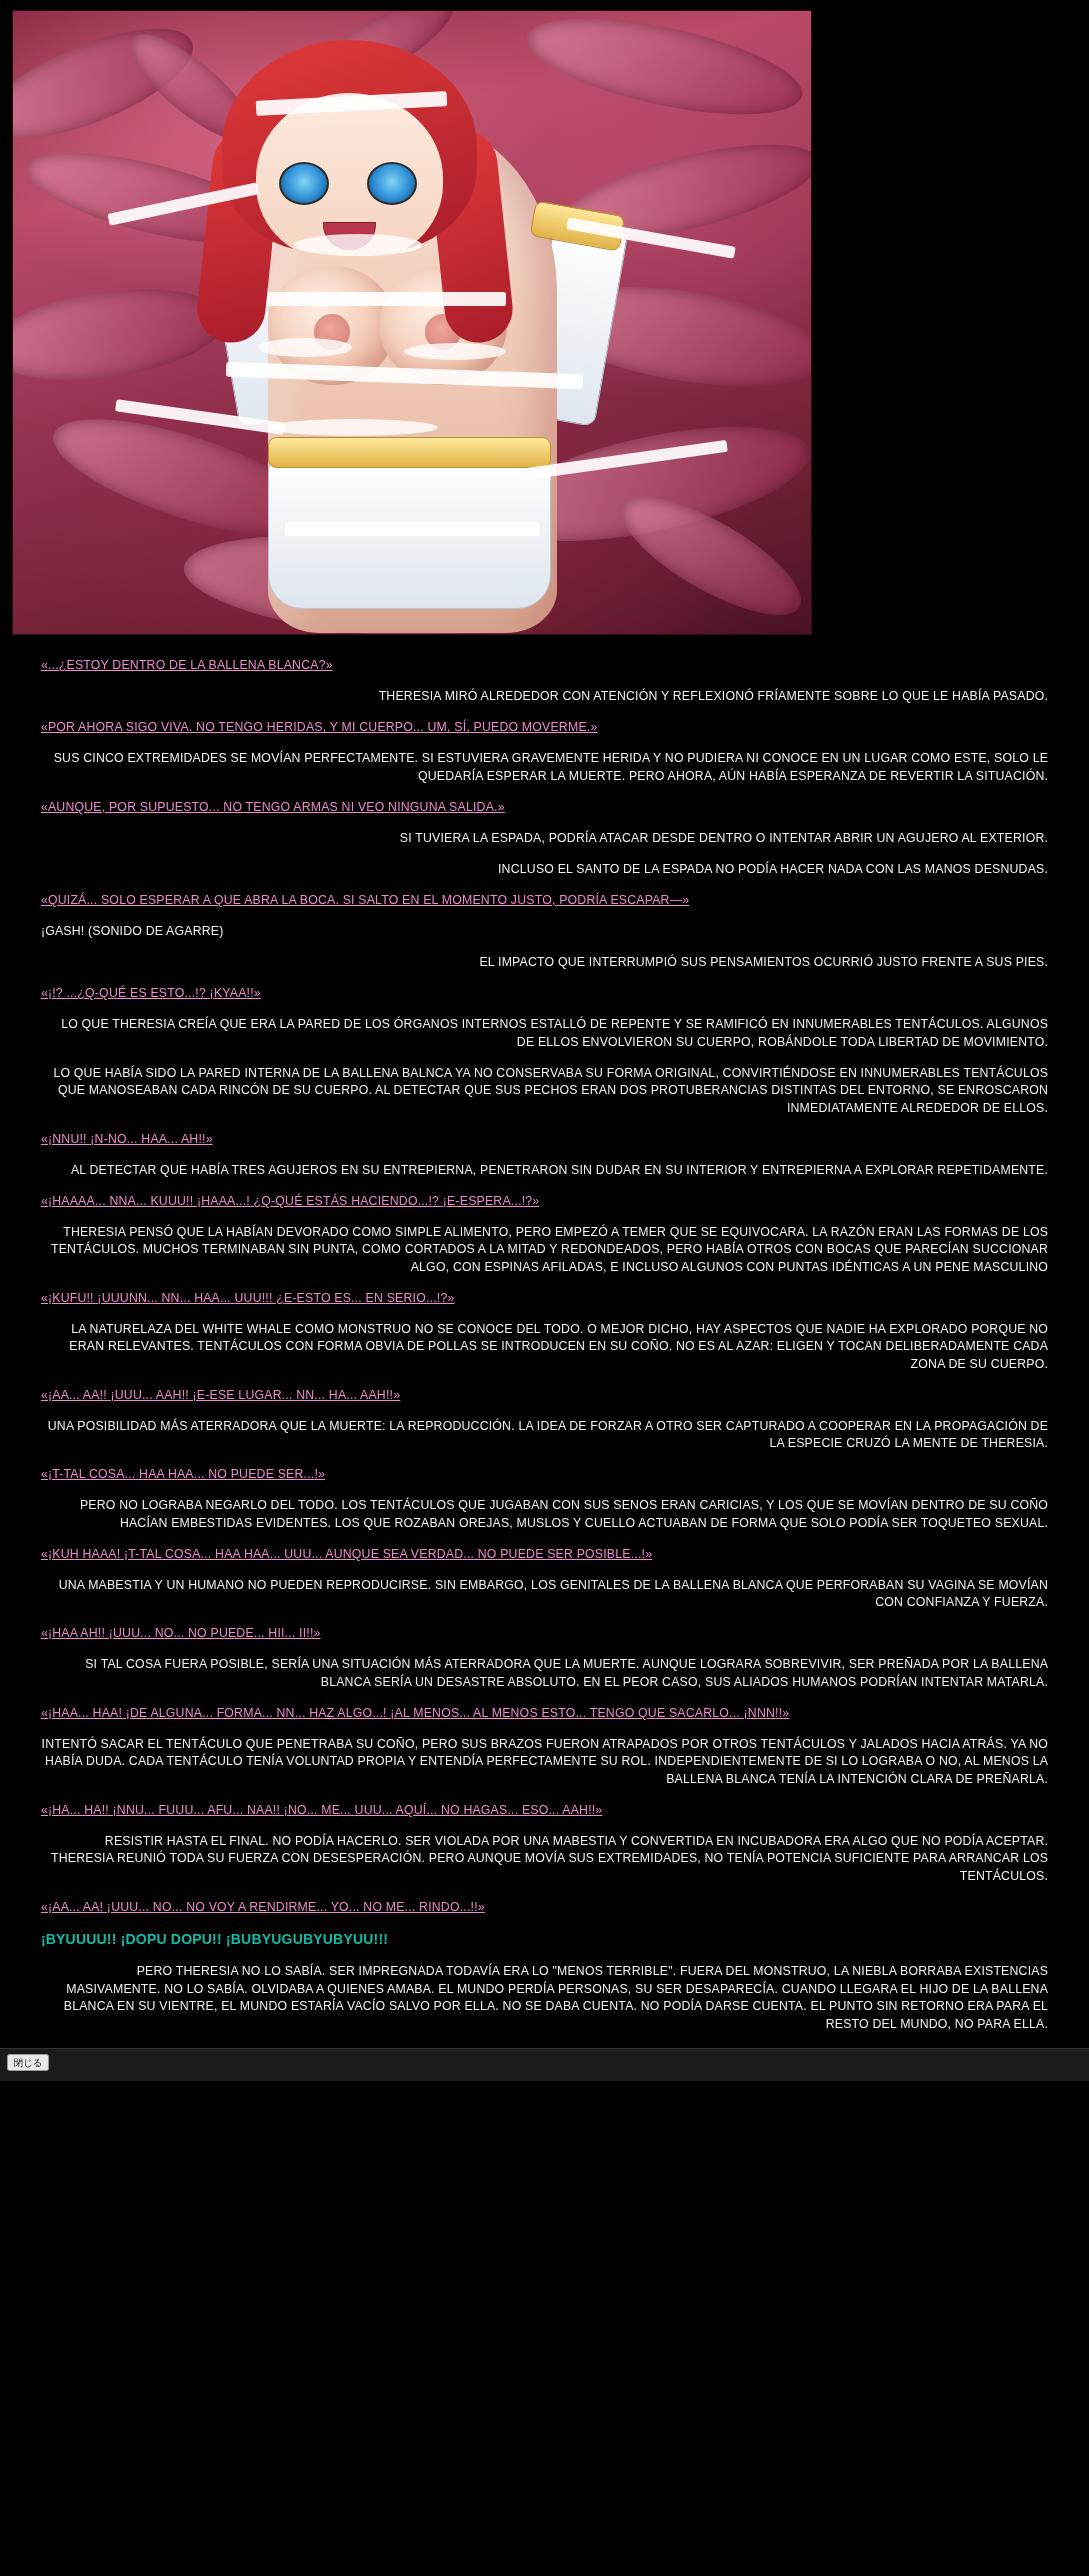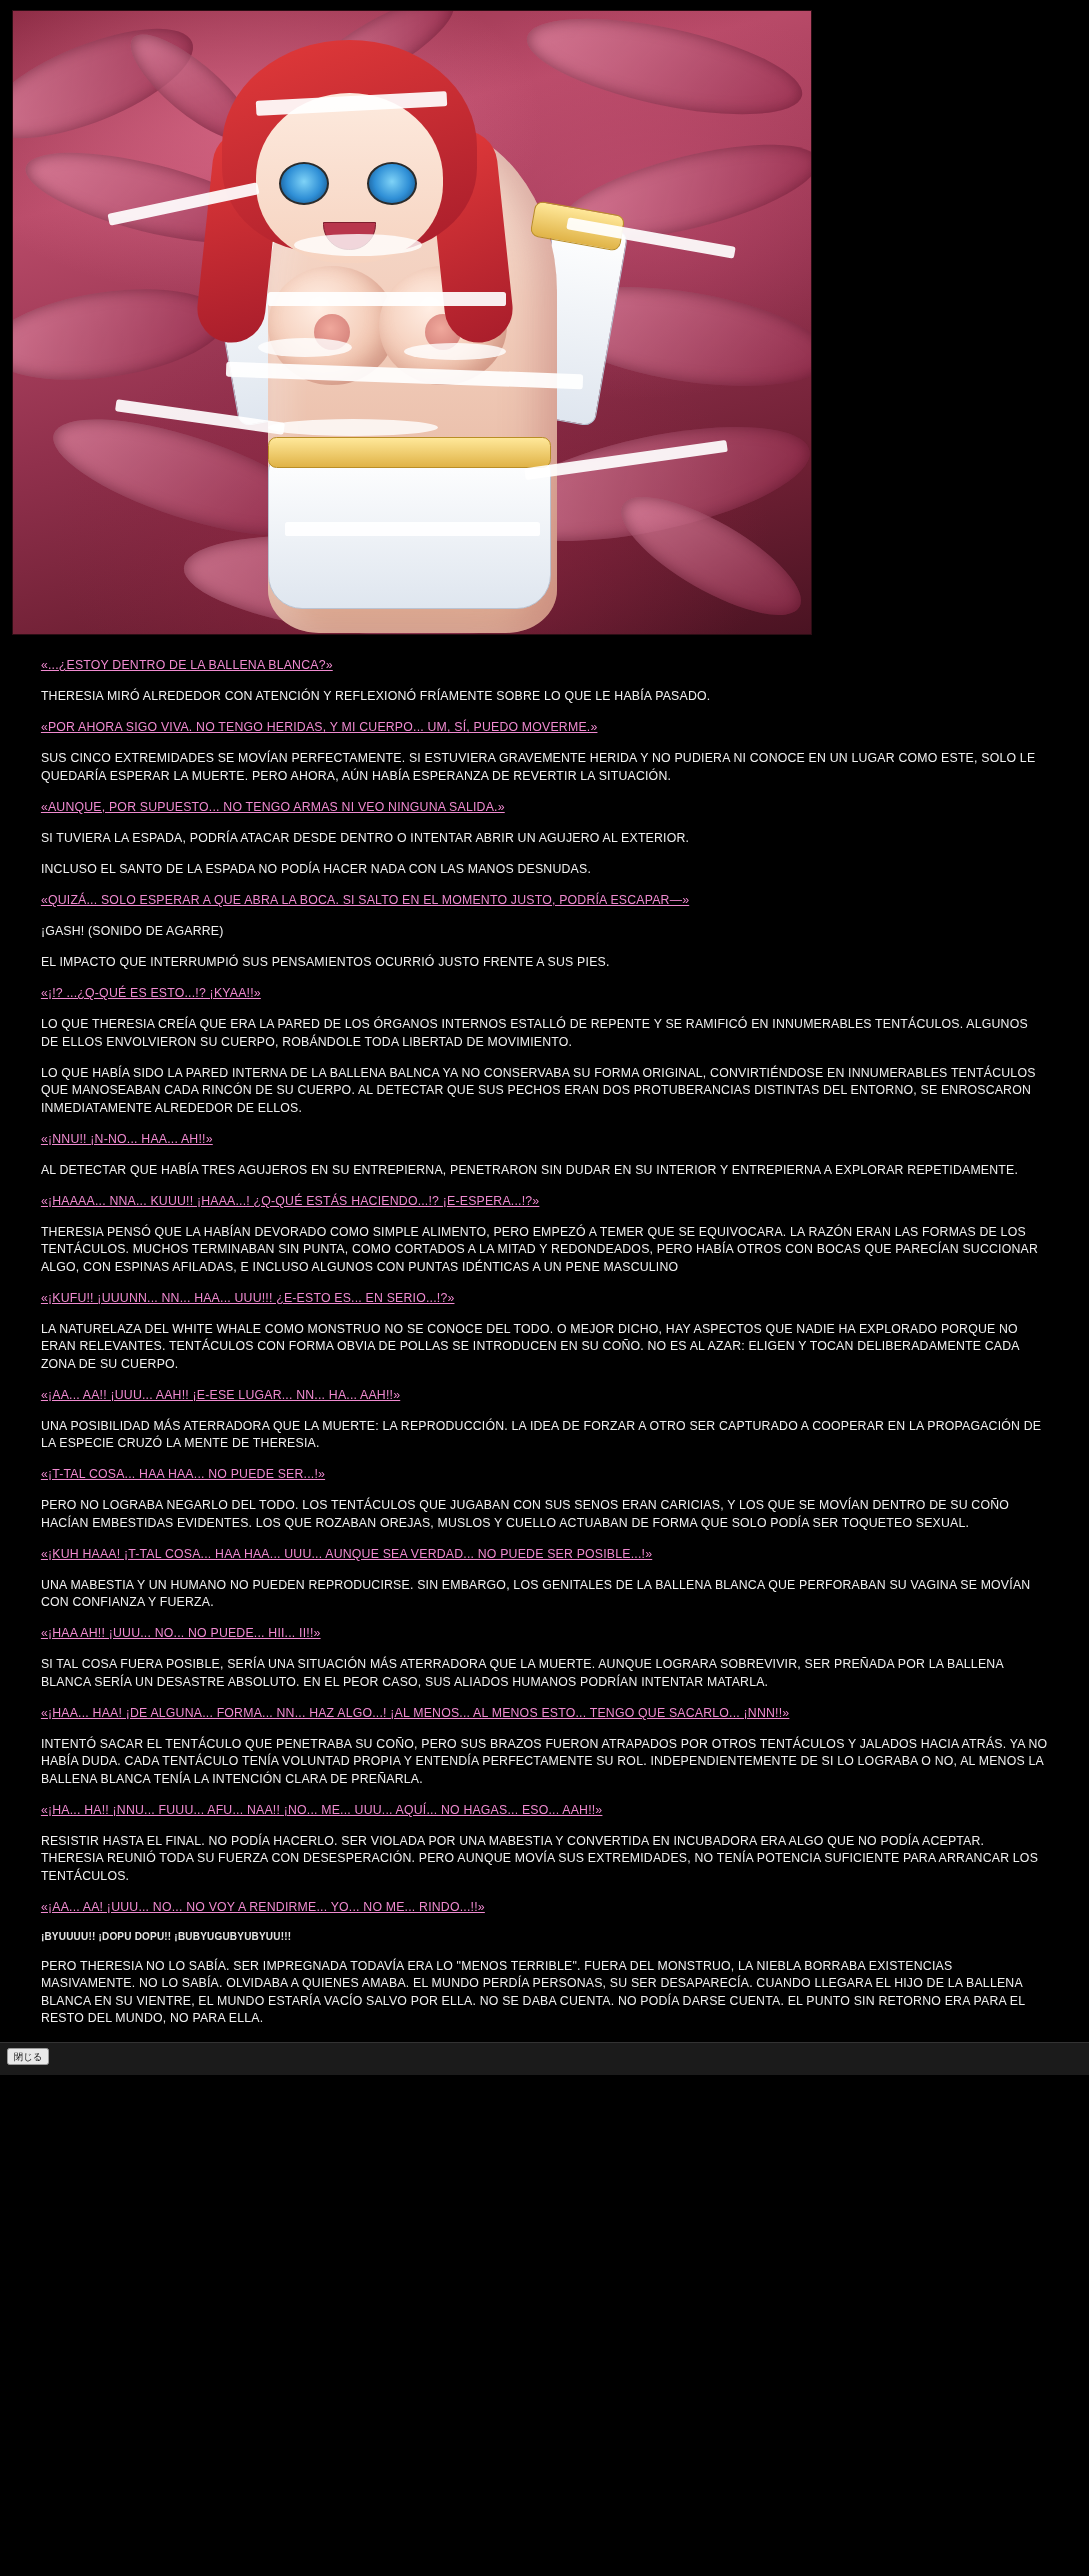--- a/index.html
+++ b/index.html
@@ -167,33 +167,34 @@
     box-sizing: border-box;
   }
   p {
     margin: 0 0 13.6px 0;
     line-height: 1.42;
     letter-spacing: 0.2px;
   }
   .narration {
     font-size: 12.3px;
     color: #f2f2f2;
+    text-align: right;
   }
   .thought {
     font-size: 12.3px;
     color: #f08ad0;
     text-decoration: underline;
   }
   .sfx {
     font-size: 12.3px;
     color: #f2f2f2;
   }
   .sfx-pink {
-    font-size: 10px;
-    color: #e5e5e5;
+    font-size: 14px;
+    color: #14b8a6;
     font-weight: bold;
   }
 
   
   .footer-bar {
     position: absolute;
     left: 0;
     bottom: 0;
     width: 1089px;
     height: 32px;

